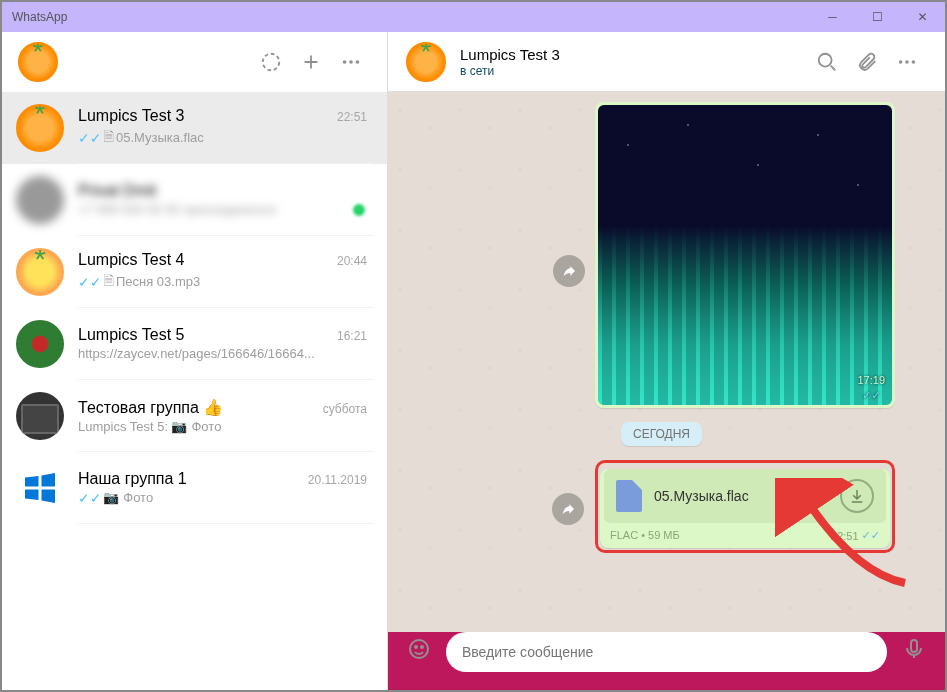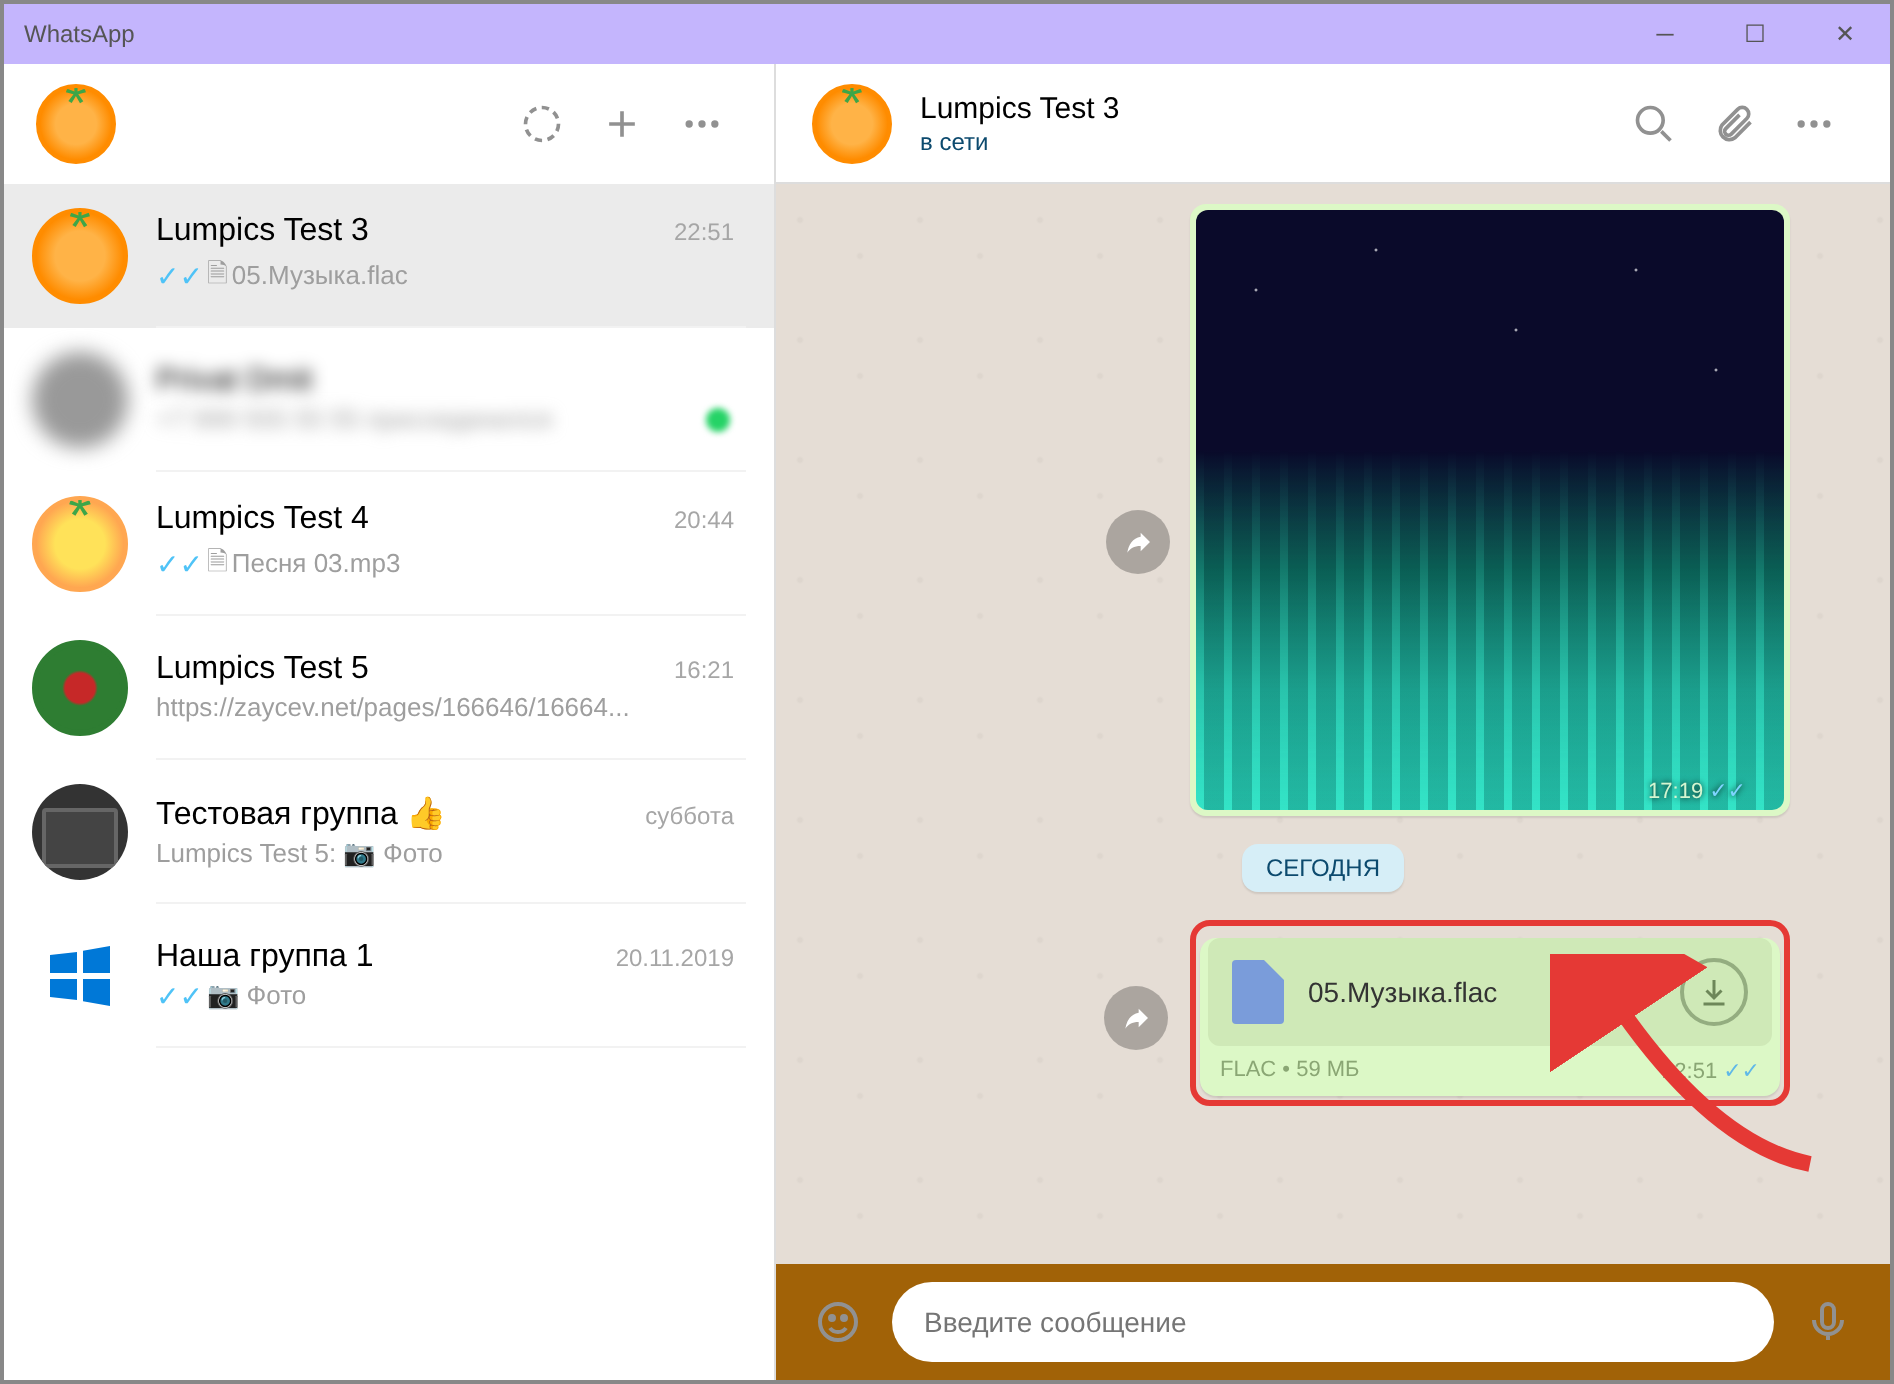--- a/index.html
+++ b/index.html
@@ -60,36 +60,36 @@
 .aurora { width:100%; height:300px; border-radius:6px; background: linear-gradient(to bottom, #0a0a2a 0%, #0a0a2a 40%, #0b5f55 60%, #1fae9a 80%, #2de0c5 100%); position:relative; overflow:hidden;}
 .aurora::before { content:""; position:absolute; inset:0; background:
   radial-gradient(1px 1px at 30px 40px, #fff, transparent),
   radial-gradient(1px 1px at 90px 20px, #fff, transparent),
   radial-gradient(1px 1px at 160px 60px, #fff, transparent),
   radial-gradient(1px 1px at 220px 30px, #fff, transparent),
   radial-gradient(1px 1px at 260px 80px, #fff, transparent); }
 .aurora::after { content:""; position:absolute; bottom:0; left:0; right:0; height:60%;
   background: repeating-linear-gradient(90deg, rgba(56,230,200,.6) 0 4px, rgba(11,95,85,.3) 4px 14px);
   mask: linear-gradient(to top, black, transparent); }
-.img-time { position:absolute; bottom:6px; right:22px; font-size:11px; color:#d4f5d0; text-shadow:0 0 3px #000; display:flex; align-items:center; gap:3px;}
+.img-time { position:absolute; bottom:6px; right:10px; font-size:11px; color:#d4f5d0; text-shadow:0 0 3px #000; display:flex; align-items:center; gap:3px;flex-direction:column;}
 .forward-btn { position:absolute; left:-42px; top:50%; width:32px; height:32px; border-radius:50%; background:rgba(0,0,0,.25); display:flex; align-items:center; justify-content:center; color:#fff; }
-.date-chip { margin: 14px auto; width: fit-content; background:#d6eef7; color:#0c4a6e; font-size:12px; padding:5px 12px; border-radius:8px; box-shadow:0 1px 1px rgba(0,0,0,.1); }
+.date-chip { margin: 14px auto; width: fit-content; background:#d6eef7; color:#737373; font-size:12px; padding:5px 12px; border-radius:8px; box-shadow:0 1px 1px rgba(0,0,0,.1); }
 .file-bubble-wrap { position:relative; margin-left:auto; width: 300px; border:3px solid #e53935; border-radius:10px; padding:2px;}
 .file-bubble { background:#dcf8c6; border-radius:8px; box-shadow:0 1px 1px rgba(0,0,0,.1); }
 .file-row { background:#cfe9b7; margin:4px; border-radius:6px; padding:10px 12px; display:flex; align-items:center; gap:12px;}
 .file-ico { width:26px; height:32px; background:#7a9cda; border-radius:2px 2px 2px 2px; position:relative;}
 .file-ico::after{content:""; position:absolute; top:0; right:0; width:10px; height:10px; background:#cfe9b7; clip-path: polygon(100% 0, 0 0, 100% 100%);}
 .file-name { flex:1; font-size:14px; color:#333; }
 .dl-btn { width:34px; height:34px; border:2px solid #94ad80; border-radius:50%; display:flex; align-items:center; justify-content:center; color:#6d8759;}
 .file-meta { display:flex; padding: 2px 10px 6px; font-size:11px; color:#8aa674;gap:28px;}
 .file-meta-right { margin-left:auto; display:flex; align-items:center; gap:3px; }
 .arrow { position:absolute; right:30px; bottom:40px; pointer-events:none; }
 .arrow svg { width: 140px; height: 110px; }
 
-.composer { height: 58px; background:#a16207; display:flex; align-items:center; padding:0 14px; gap:10px;}
+.composer { height: 58px; background:#be185d; display:flex; padding:0 14px; gap:10px;}
 .composer .ico { width:34px; height:34px; display:flex; align-items:center; justify-content:center; color:#919191;}
 .compose-input { flex:1; background:#fff; border-radius:20px; height:40px; display:flex; align-items:center; padding:0 16px;}
 .compose-input input { border:none; outline:none; flex:1; font-size:14px; background:transparent; }
 </style>
 </head>
 <body>
 
 <div class="titlebar">
   <span>WhatsApp</span>
   <div class="titlebar-spacer"></div>

